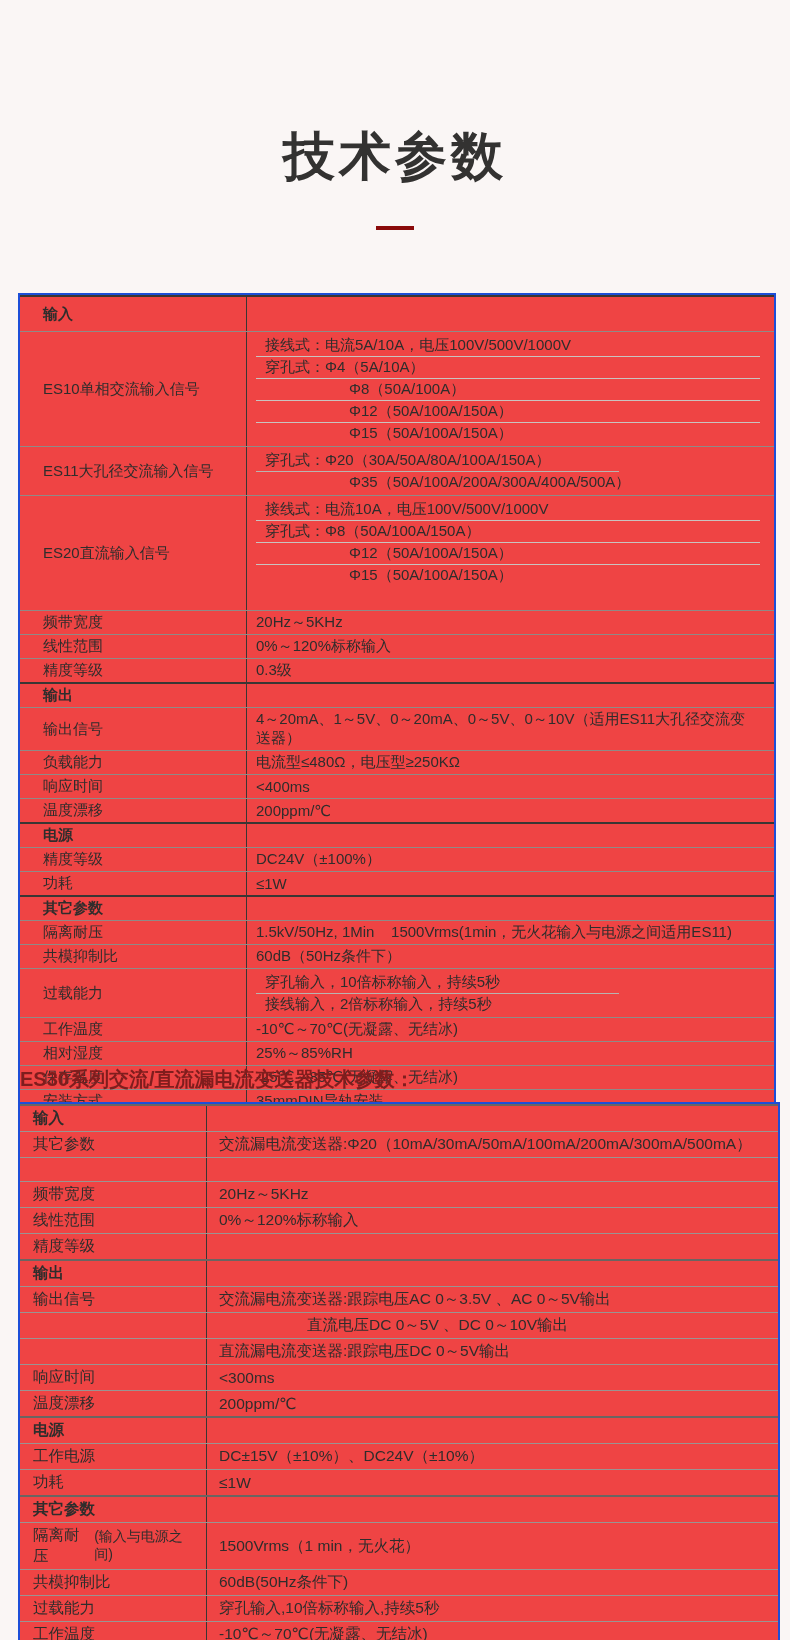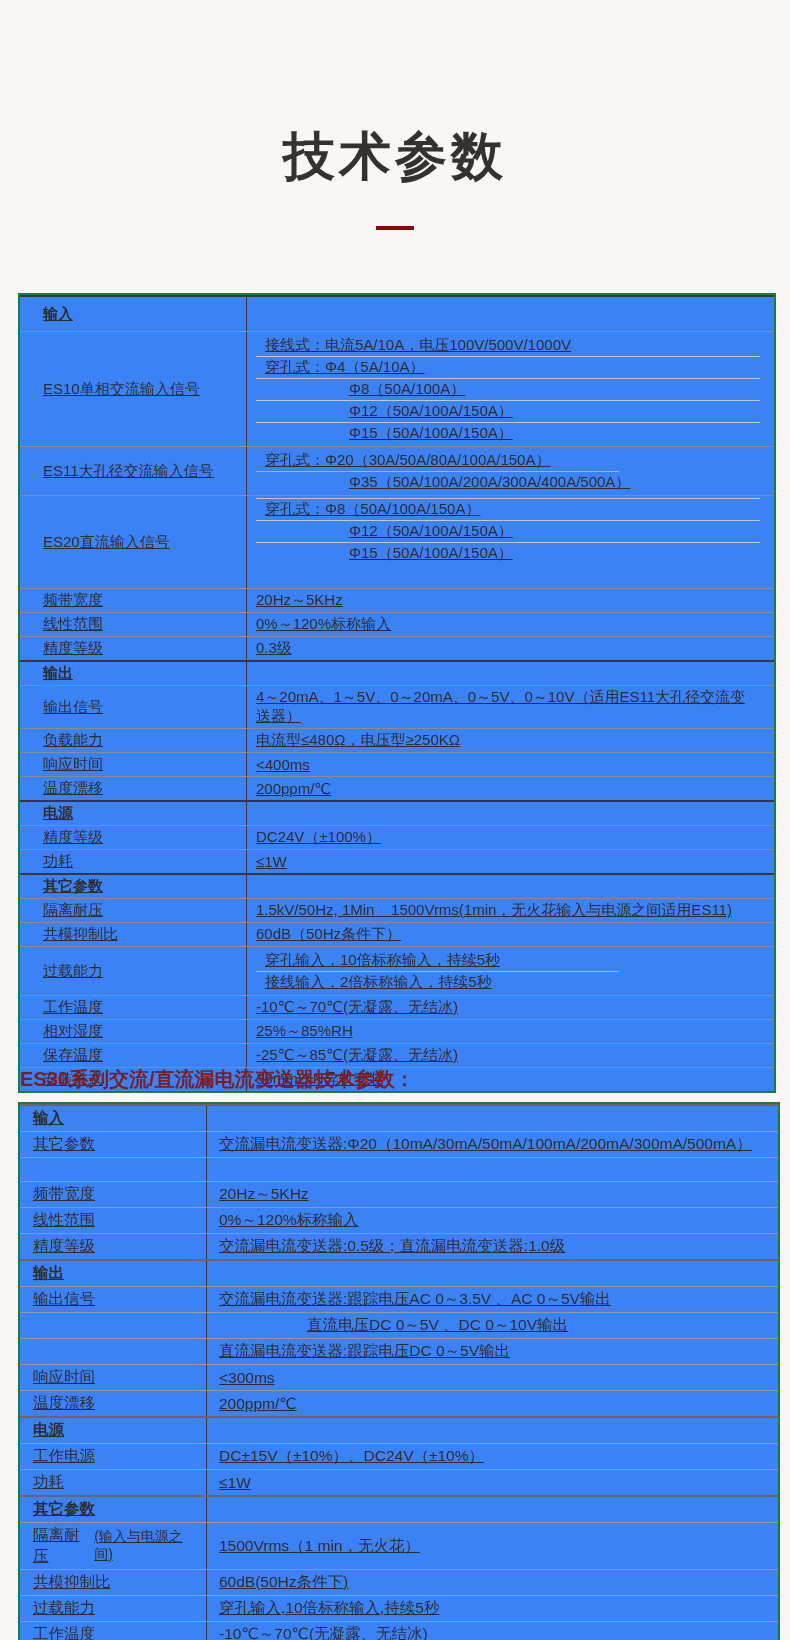--- a/index.html
+++ b/index.html
@@ -17,22 +17,22 @@
     text-align:center;font-size:52px;font-weight:900;
     color:#333231;letter-spacing:4px;line-height:1.3;
   }
   .accent-bar{
     position:absolute;top:226px;left:50%;transform:translateX(-50%);
     width:38px;height:4px;
   }
 
   
   .spec-table{
-    position:absolute;left:18px;background:#3b82f6;
-    border:2px solid #15803d;box-sizing:border-box;text-decoration:underline;
+    position:absolute;left:18px;background:#ef4444;
+    border:2px solid #1d4ed8;box-sizing:border-box;
   }
   .row{display:flex;align-items:stretch;border-top:1px solid #8f8a87;}
   .row.first{border-top:none;}
   .lab{
     box-sizing:border-box;display:flex;align-items:center;
     border-right:1px solid #3a3634;flex:none;
   }
   .lab.bold{font-weight:bold;}
   .lab .note{font-size:14px;}
   .val{flex:1;display:flex;align-items:center;box-sizing:border-box;white-space:pre-wrap;}
@@ -97,21 +97,21 @@
       <div class="row">
         <div class="lab">
           <span>ES11大孔径交流输入信号</span>
         </div>
         <div class="val subs"><div class="sub firstsub partial">穿孔式：Φ20（30A/50A/80A/100A/150A）</div><div class="sub indent noline">Φ35（50A/100A/200A/300A/400A/500A）</div></div>
       </div>
       <div class="row">
         <div class="lab">
           <span>ES20直流输入信号</span>
         </div>
-        <div class="val subs"><div class="sub">穿孔式：Φ8（50A/100A/150A）</div><div class="sub indent">Φ12（50A/100A/150A）</div><div class="sub indent">Φ15（50A/100A/150A）</div><div class="sub spacer"></div></div>
+        <div class="val subs"><div class="sub firstsub">接线式：电流10A，电压100V/500V/1000V</div><div class="sub">穿孔式：Φ8（50A/100A/150A）</div><div class="sub indent">Φ12（50A/100A/150A）</div><div class="sub indent">Φ15（50A/100A/150A）</div><div class="sub spacer"></div></div>
       </div>
       <div class="row">
         <div class="lab">
           <span>频带宽度</span>
         </div>
         <div class="val"><span>20Hz～5KHz</span></div>
       </div>
       <div class="row">
         <div class="lab">
           <span>线性范围</span>
@@ -249,21 +249,20 @@
       <div class="row">
         <div class="lab">
           <span>线性范围</span>
         </div>
         <div class="val"><span>0%～120%标称输入</span></div>
       </div>
       <div class="row">
         <div class="lab">
           <span>精度等级</span>
         </div>
-        <div class="val"><span>交流漏电流变送器:0.5级；直流漏电流变送器:1.0级</span></div>
       </div>
       <div class="row sec">
         <div class="lab bold">
           <span>输出</span>
         </div>
         <div class="val"></div>
       </div>
       <div class="row">
         <div class="lab">
           <span>输出信号</span>

